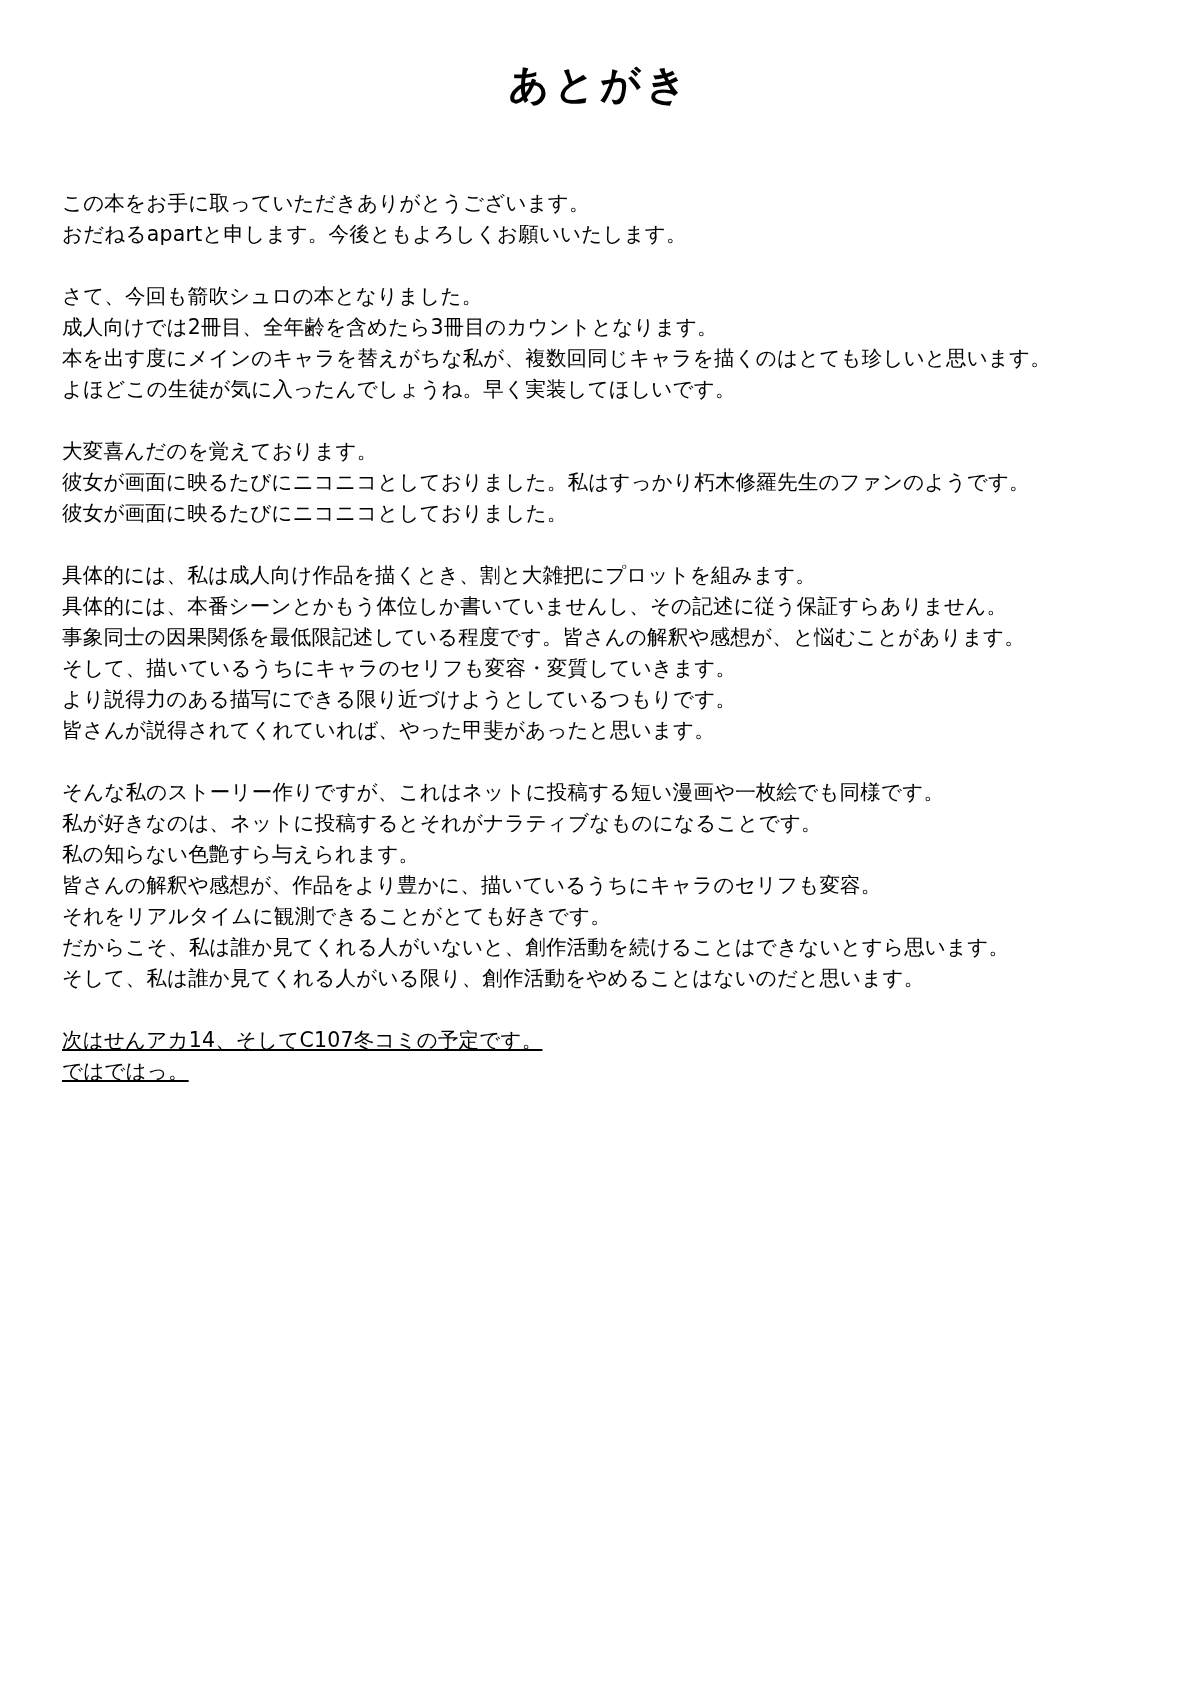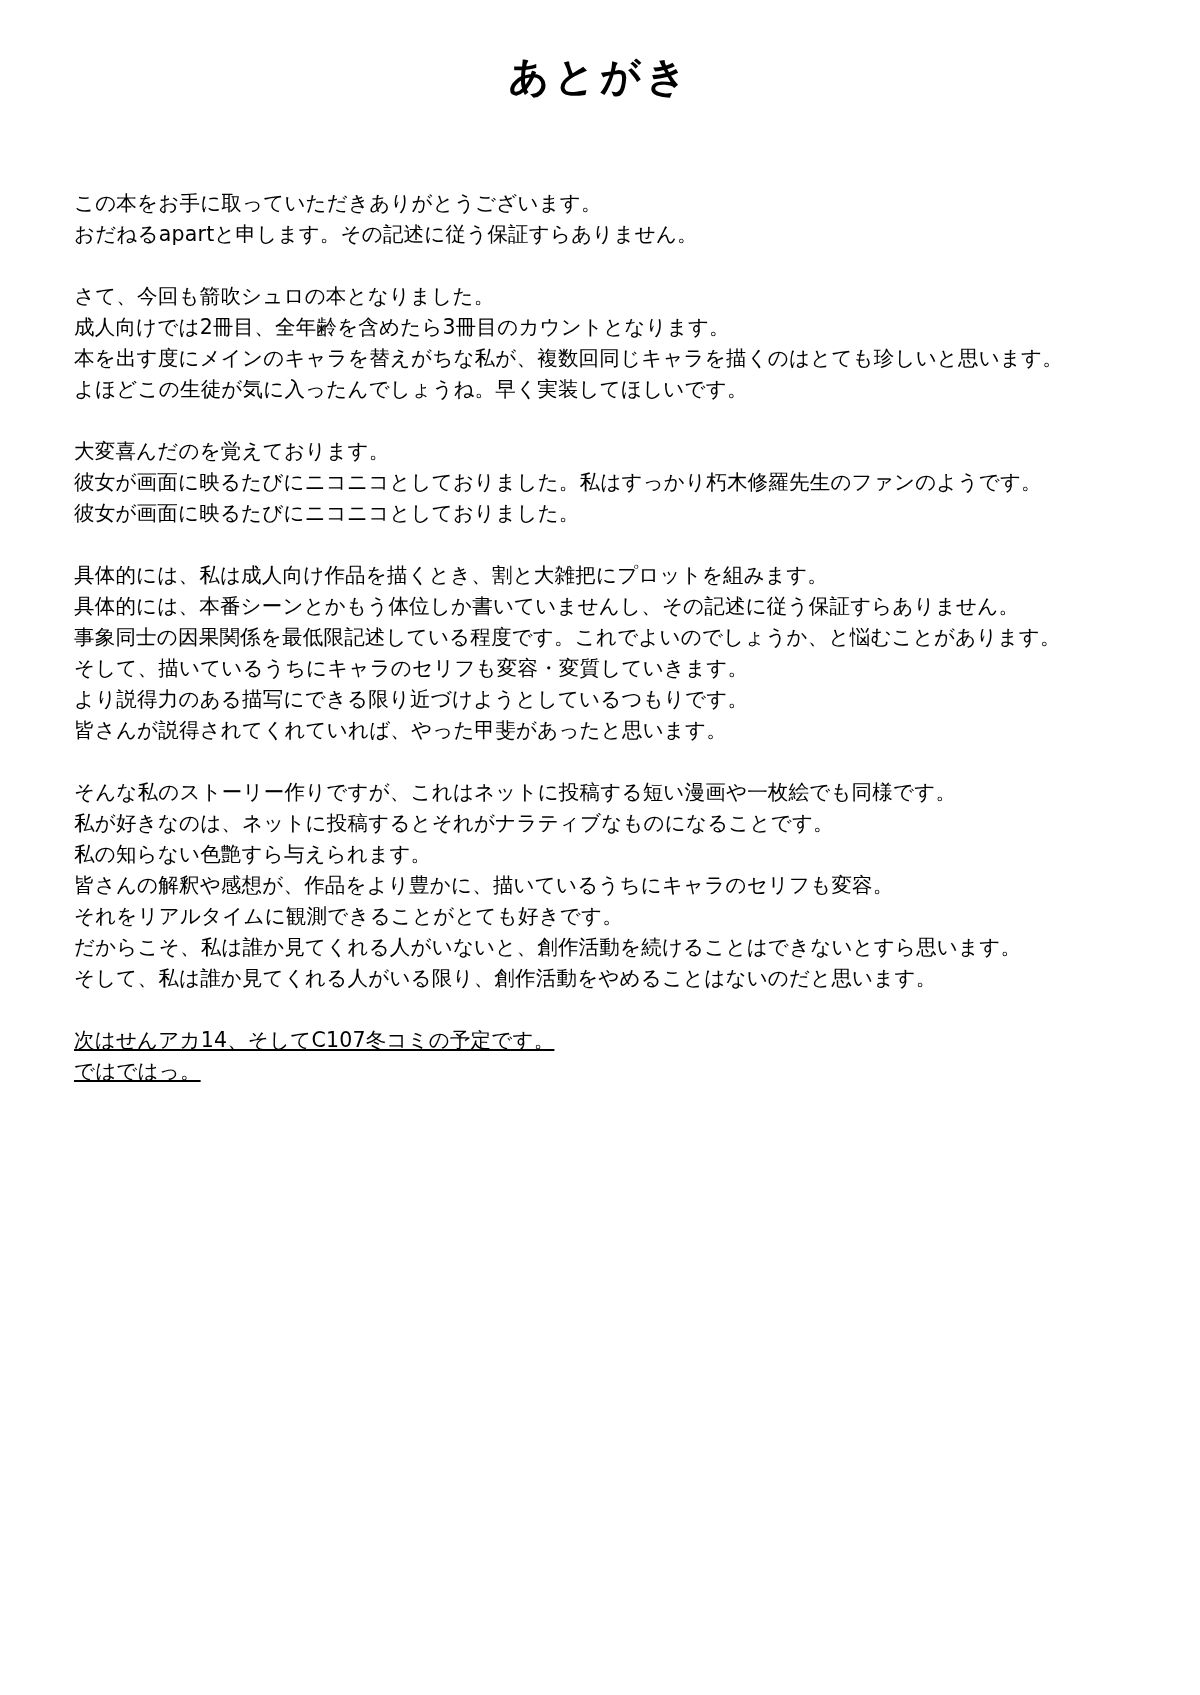--- a/index.html
+++ b/index.html
@@ -15,37 +15,37 @@
     color: #000000;
     overflow: hidden;
   }
   .page {
     position: absolute;
     inset: 0;
     background: #ffffff;
   }
   .afterword-title {
     position: absolute;
-    top: 52px;
+    top: 60px;
     left: 0;
     width: 100%;
     text-align: center;
     font-size: 40px;
     font-weight: 700;
     letter-spacing: 0.12em;
     line-height: 1.2;
   }
   .body-block {
     position: absolute;
     left: 62px;
     top: 188px;
     width: 1060px;
   }
   .para {
-    margin: 0 0 31px 12px;
+    margin: 0 0 31px 0;
   }
   .para:last-child {
     margin-bottom: 0;
     text-decoration: underline;
   }
   .line {
     font-size: 20.5px;
     line-height: 31px;
     white-space: pre;
     font-weight: 500;
@@ -56,40 +56,40 @@
 <body>
 
 <div class="page">
 
   <div class="afterword-title">あとがき</div>
 
   <div class="body-block">
 
     <div class="para">
       <div class="line">この本をお手に取っていただきありがとうございます。</div>
-      <div class="line">おだねるapartと申します。その記述に従う保証すらありません。</div>
+      <div class="line">おだねるapartと申します。今後ともよろしくお願いいたします。</div>
     </div>
 
     <div class="para">
       <div class="line">さて、今回も箭吹シュロの本となりました。</div>
       <div class="line">成人向けでは2冊目、全年齢を含めたら3冊目のカウントとなります。</div>
       <div class="line">本を出す度にメインのキャラを替えがちな私が、複数回同じキャラを描くのはとても珍しいと思います。</div>
       <div class="line">よほどこの生徒が気に入ったんでしょうね。早く実装してほしいです。</div>
     </div>
 
     <div class="para">
       <div class="line">大変喜んだのを覚えております。</div>
       <div class="line">彼女が画面に映るたびにニコニコとしておりました。私はすっかり朽木修羅先生のファンのようです。</div>
       <div class="line">彼女が画面に映るたびにニコニコとしておりました。</div>
     </div>
 
     <div class="para">
       <div class="line">具体的には、私は成人向け作品を描くとき、割と大雑把にプロットを組みます。</div>
       <div class="line">具体的には、本番シーンとかもう体位しか書いていませんし、その記述に従う保証すらありません。</div>
-      <div class="line">事象同士の因果関係を最低限記述している程度です。これでよいのでしょうか、と悩むことがあります。</div>
+      <div class="line">事象同士の因果関係を最低限記述している程度です。皆さんの解釈や感想が、と悩むことがあります。</div>
       <div class="line">そして、描いているうちにキャラのセリフも変容・変質していきます。</div>
       <div class="line">より説得力のある描写にできる限り近づけようとしているつもりです。</div>
       <div class="line">皆さんが説得されてくれていれば、やった甲斐があったと思います。</div>
     </div>
 
     <div class="para">
       <div class="line">そんな私のストーリー作りですが、これはネットに投稿する短い漫画や一枚絵でも同様です。</div>
       <div class="line">私が好きなのは、ネットに投稿するとそれがナラティブなものになることです。</div>
       <div class="line">私の知らない色艶すら与えられます。</div>
       <div class="line">皆さんの解釈や感想が、作品をより豊かに、描いているうちにキャラのセリフも変容。</div>

